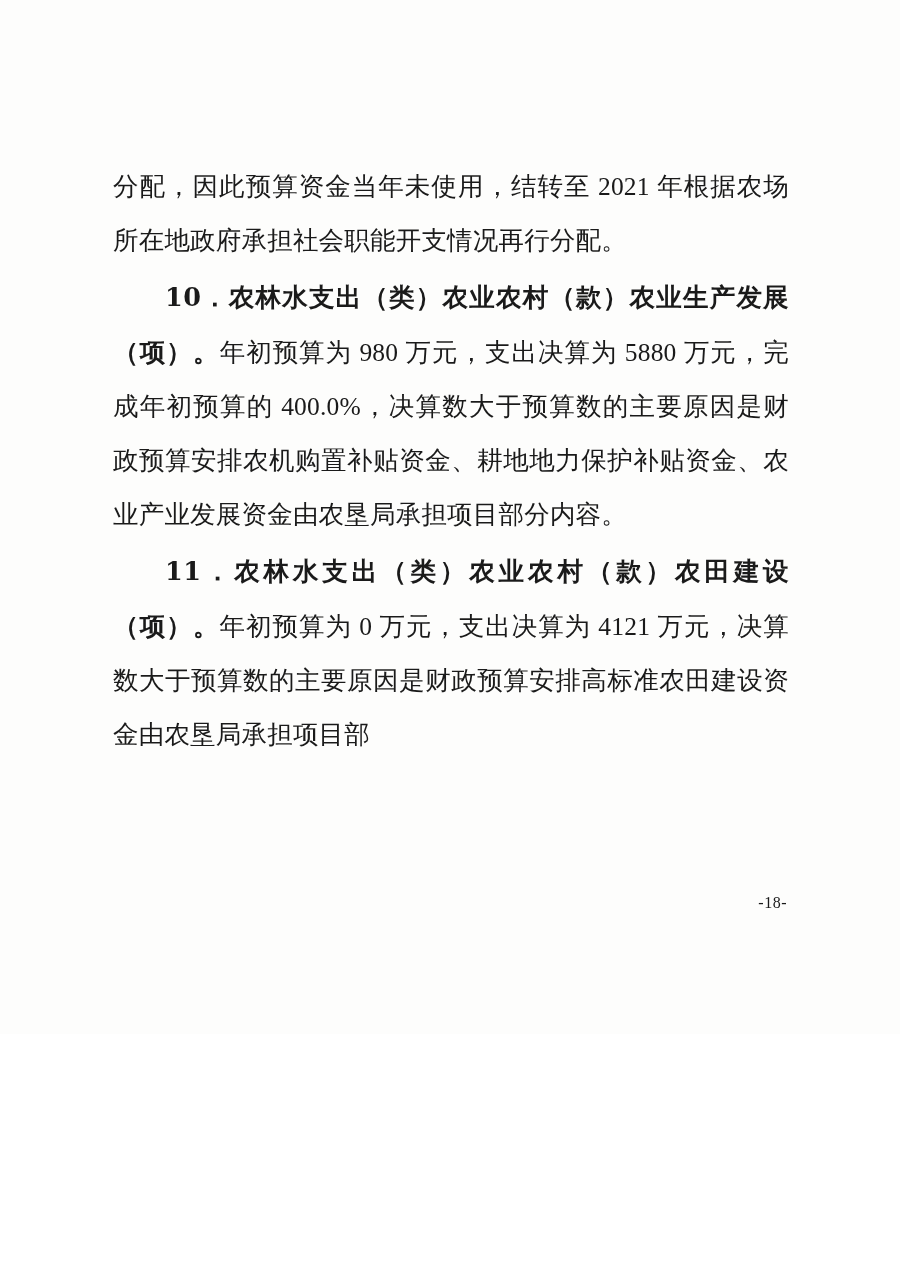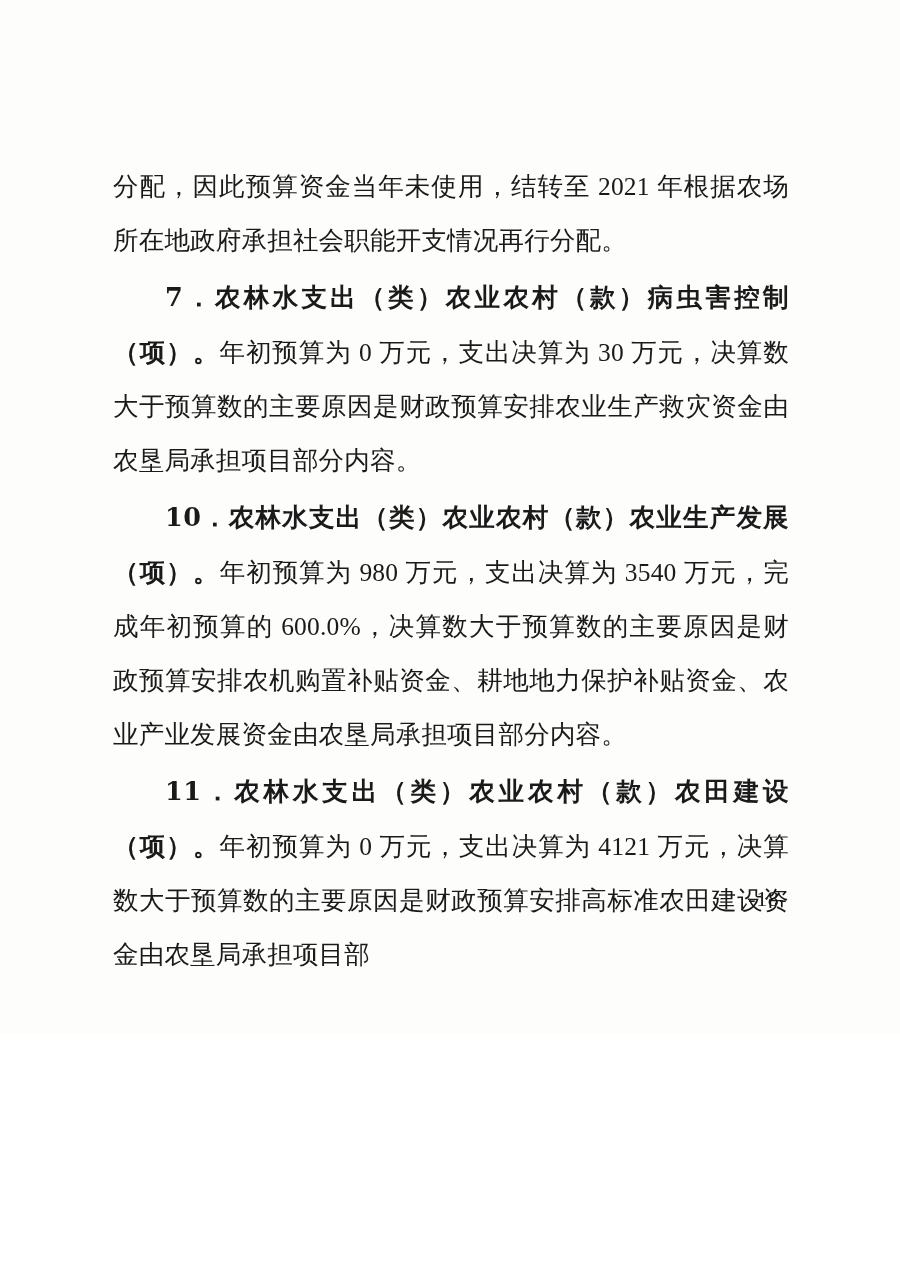--- a/index.html
+++ b/index.html
@@ -43,45 +43,42 @@
   }
   .bold-head {
     font-weight: bold;
     font-family: "DejaVu Serif", "Liberation Serif", serif;
     letter-spacing: 0.4px;
   }
   .page-number {
     position: absolute;
     right: 113px;
     bottom: 122px;
-    font-size: 22px;
+    font-size: 16px;
     font-family: "Liberation Serif", "DejaVu Serif", serif;
     color: #1a1a1a;
     letter-spacing: 0.5px;
     text-align: right;
   }
 </style>
 </head>
 <body>
 
 <div class="page">
   <div class="content">
 
     <p class="para">
       <span>分配，因此预算资金当年未使用，结转至 2021 年根据农场所在地政府承担社会职能开支情况再行分配。</span>
     </p>
 
-    <p class="para indent">
-      <span class="bold-head">7．农林水支出（类）农业农村（款）病虫害控制（项）。</span><span>年初预算为 0 万元，支出决算为 30 万元，决算数大于预算数的主要原因是财政预算安排农业生产救灾资金由农垦局承担项目部分内容。</span>
-    </p>
 
 
 
     <p class="para indent">
-      <span class="bold-head">10．农林水支出（类）农业农村（款）农业生产发展（项）。</span><span>年初预算为 980 万元，支出决算为 3540 万元，完成年初预算的 600.0%，决算数大于预算数的主要原因是财政预算安排农机购置补贴资金、耕地地力保护补贴资金、农业产业发展资金由农垦局承担项目部分内容。</span>
+      <span class="bold-head">10．农林水支出（类）农业农村（款）农业生产发展（项）。</span><span>年初预算为 980 万元，支出决算为 5880 万元，完成年初预算的 400.0%，决算数大于预算数的主要原因是财政预算安排农机购置补贴资金、耕地地力保护补贴资金、农业产业发展资金由农垦局承担项目部分内容。</span>
     </p>
 
     <p class="para indent">
       <span class="bold-head">11．农林水支出（类）农业农村（款）农田建设（项）。</span><span>年初预算为 0 万元，支出决算为 4121 万元，决算数大于预算数的主要原因是财政预算安排高标准农田建设资金由农垦局承担项目部</span>
     </p>
 
   </div>
 
   <div class="page-number">-18-</div>
 </div>

